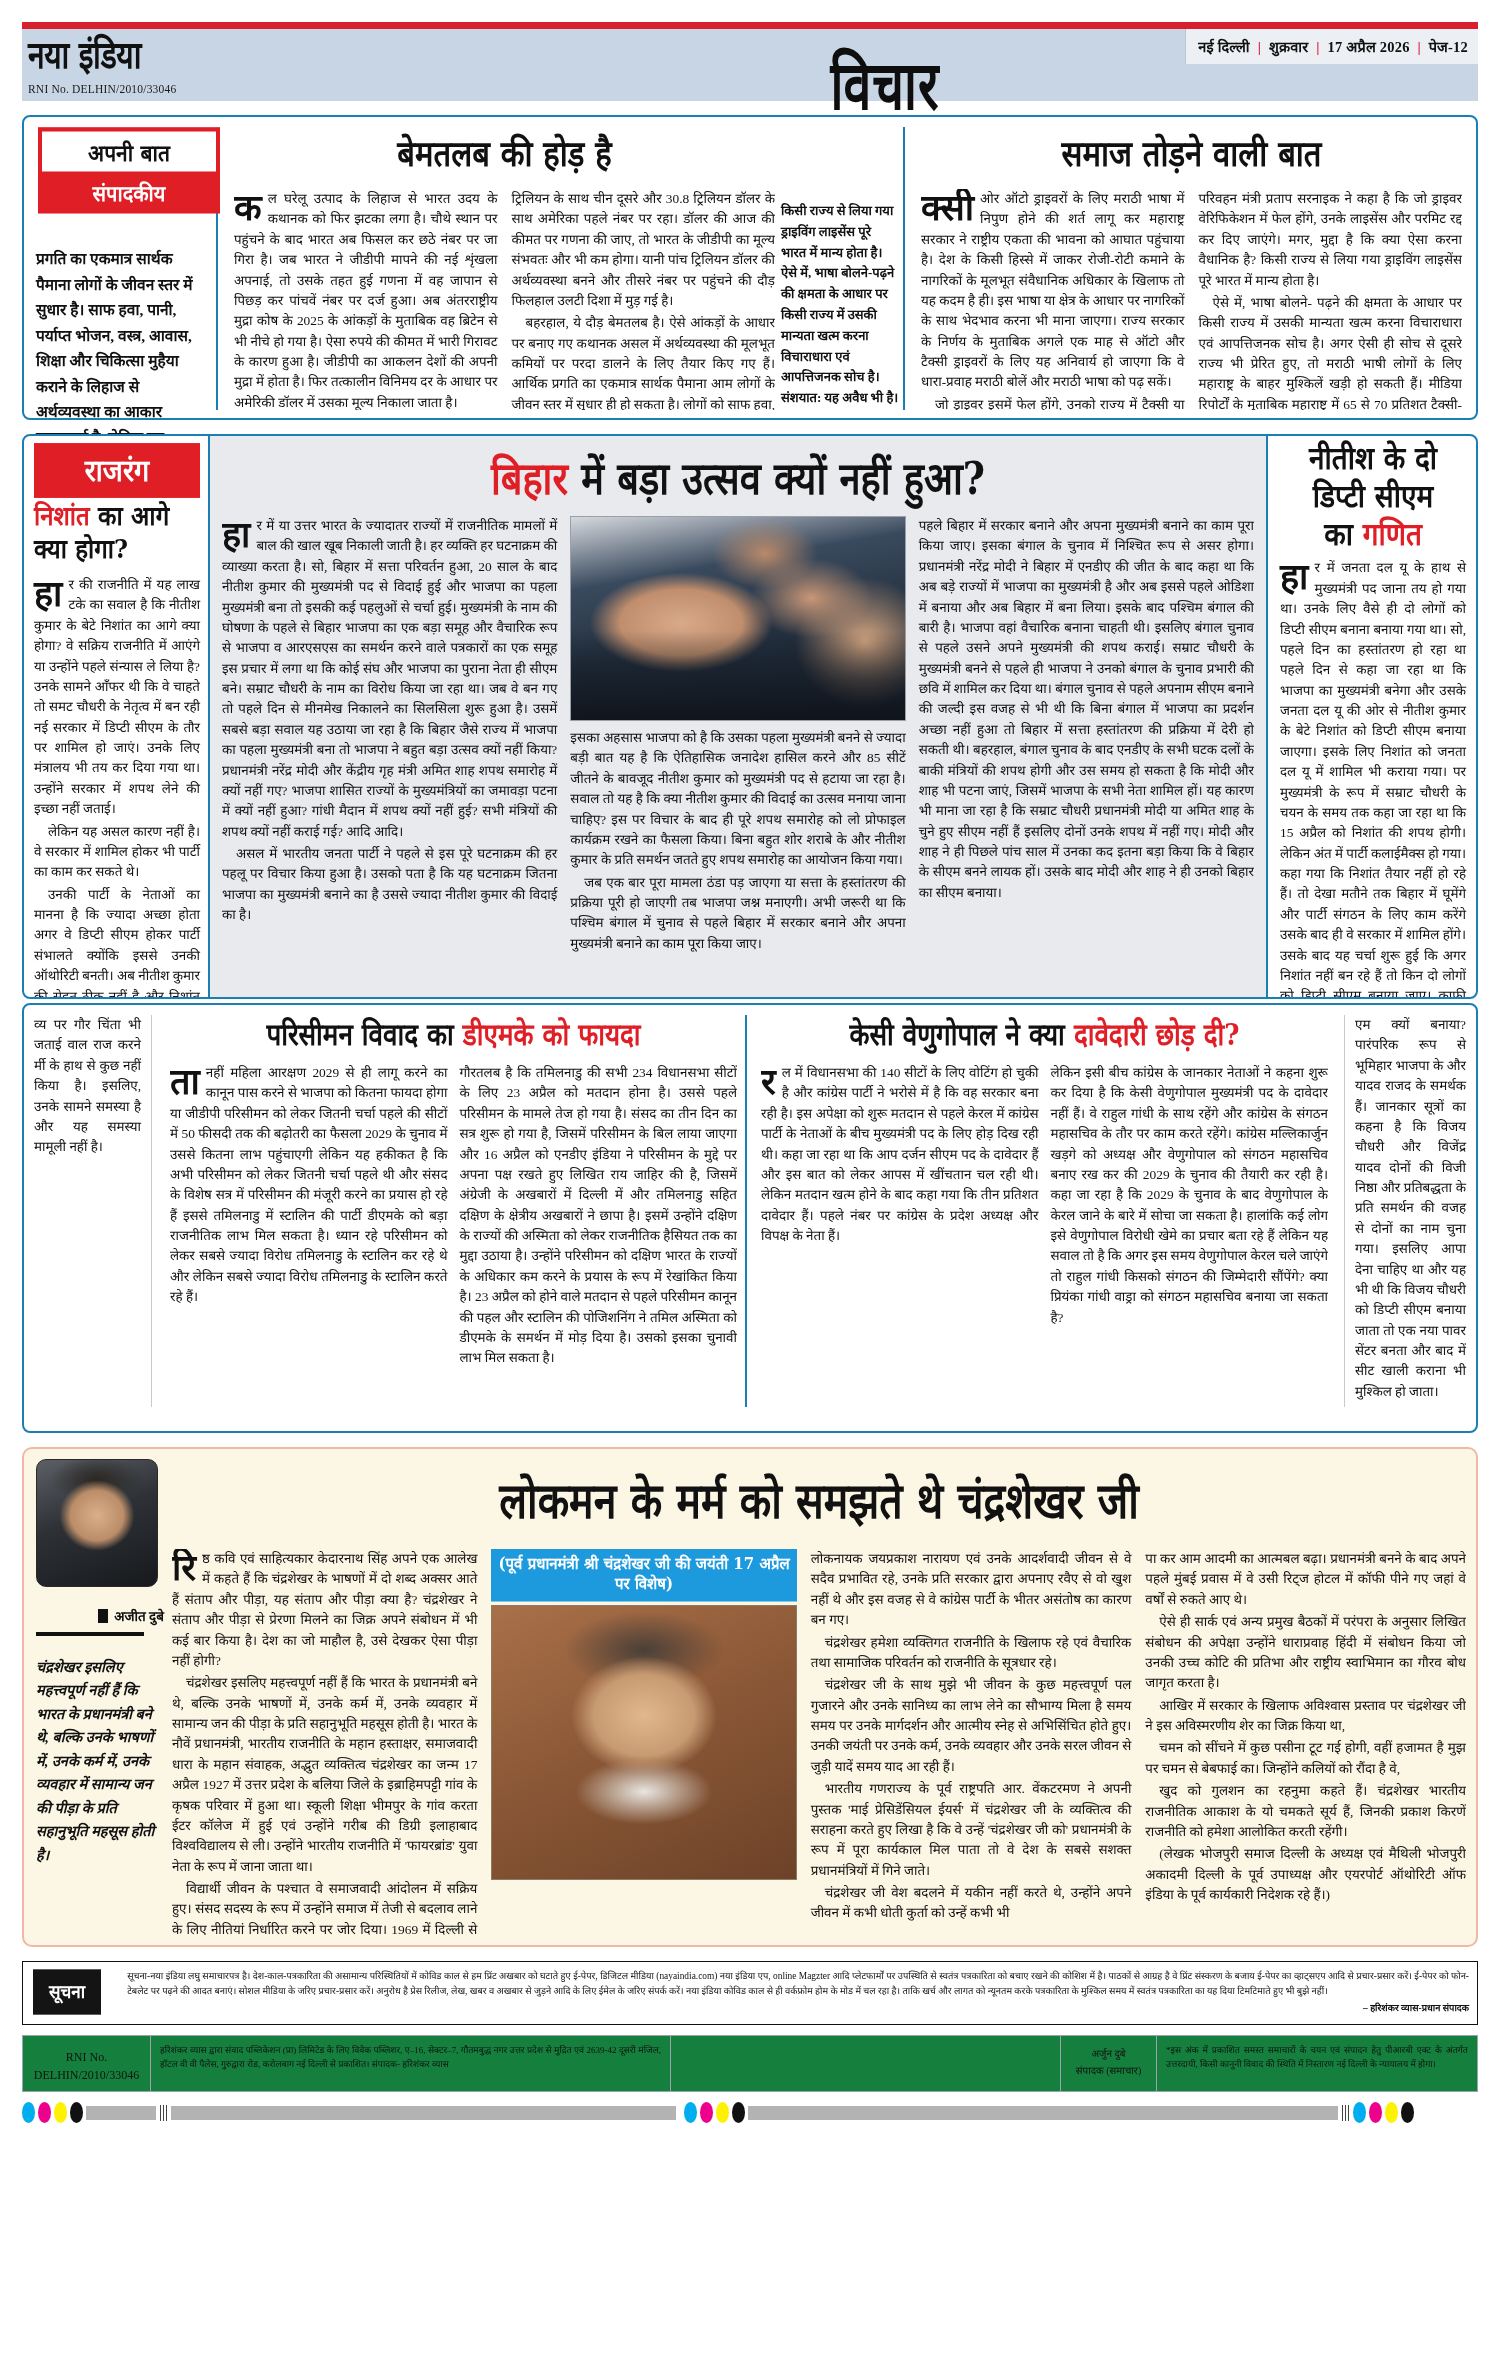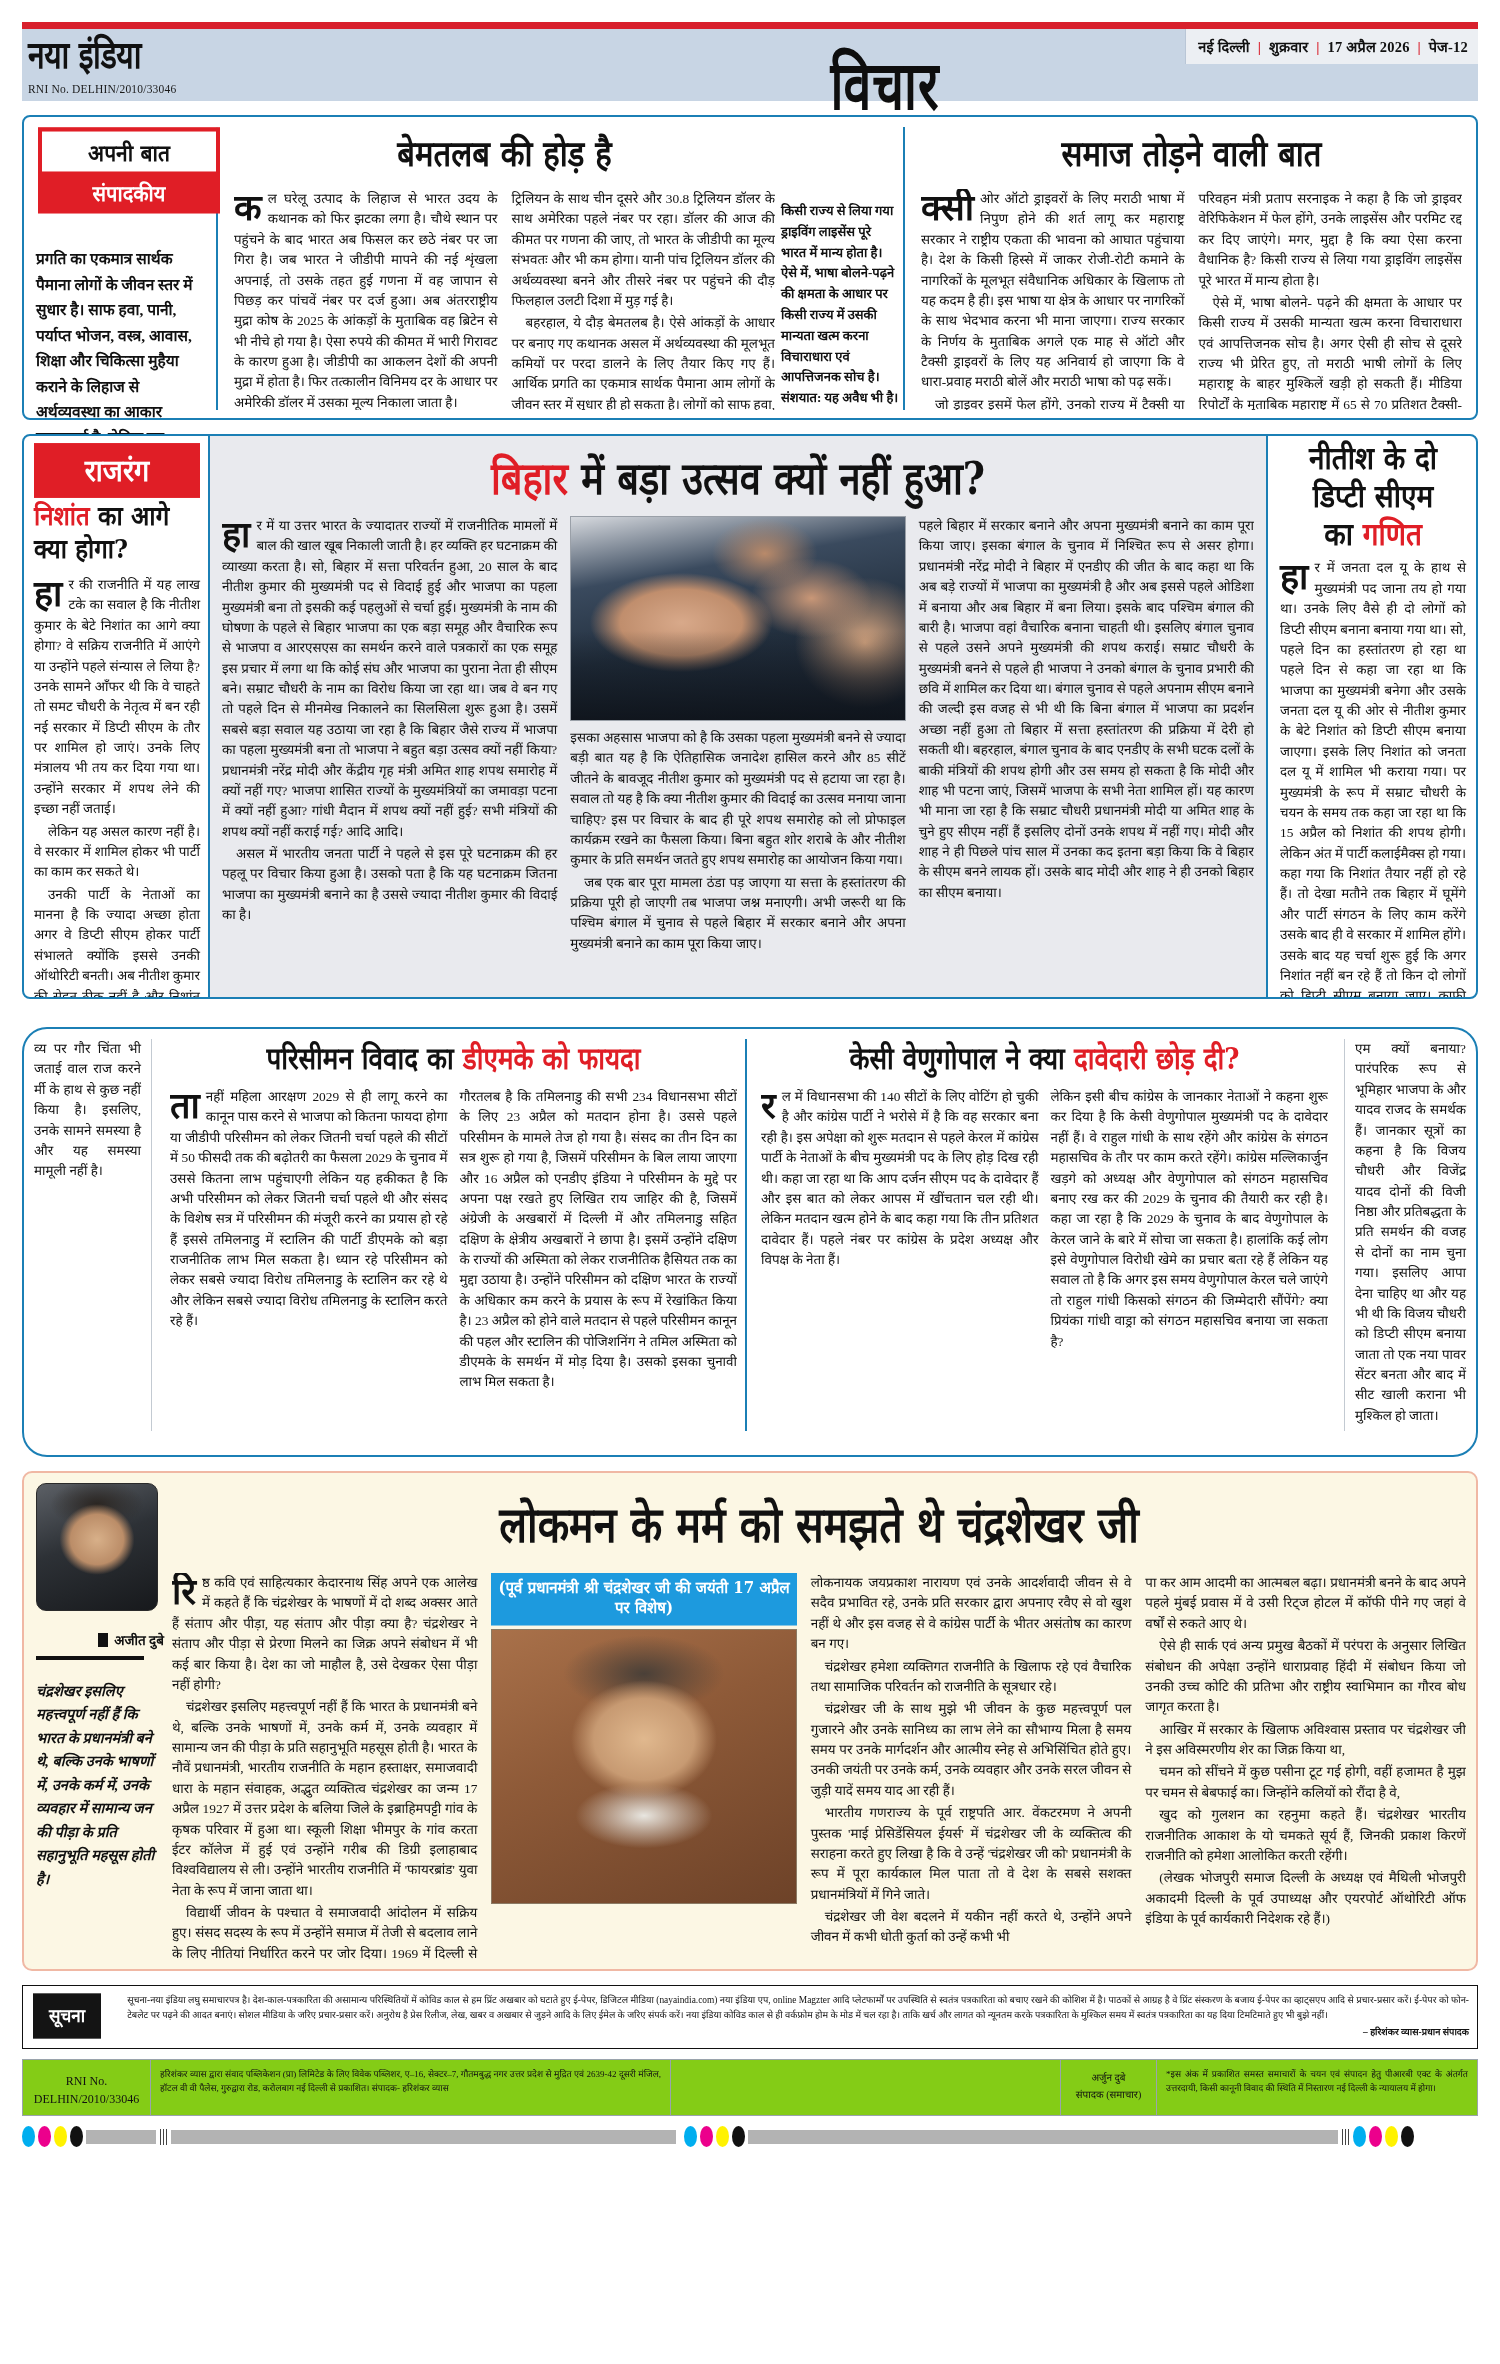--- a/index.html
+++ b/index.html
@@ -130,22 +130,22 @@
   .sec2-right { width: 210px; flex: 0 0 210px; padding: 10px 10px 8px 12px;
                 border-left: 2px solid #1b7fb5; }
   .sec2-right-head {
     text-align: center; font-family: "DejaVu Serif", serif; font-weight: bold;
     font-size: 28px; line-height: 1.22; color: #111; transform: scaleY(1.12);
     margin-bottom: 10px;
   }
   .sec2-right-head .red { color: #e01e26; }
 
   
-  .sec3 { margin-top: 28px; height: 430px; display: flex; padding: 10px 10px 24px 10px;
-          overflow: hidden; border-radius: 25px; }
+  .sec3 { margin-top: 4px; height: 430px; display: flex; padding: 10px 10px 24px 10px;
+          overflow: hidden; }
   .s3-lead { width: 118px; flex: 0 0 118px; padding-right: 10px;
              border-right: 1px solid #c3cad2; margin-right: 10px; }
   .s3-art { flex: 1; min-width: 0; padding: 0 8px; display: flex; flex-direction: column; }
   .s3-art + .s3-art { border-left: 2px solid #1b7fb5; padding-left: 14px; }
   .s3-head {
     text-align: center; font-family: "DejaVu Serif", serif; font-weight: bold;
     font-size: 26px; color: #111; transform: scaleY(1.18); margin: 0 0 12px 0;
     white-space: nowrap;
   }
   .s3-head .red { color: #e01e26; }
@@ -207,21 +207,21 @@
   }
   .soochna-badge {
     background: #141414; color: #fff; font-family: "DejaVu Serif", serif;
     font-weight: bold; font-size: 17px; padding: 9px 16px 10px 16px;
     margin: 2px 12px 0 2px; flex: 0 0 auto; transform: scaleY(1.08);
   }
   .soochna-body { flex: 1; font-size: 9.4px; line-height: 1.62; text-align: justify; color: #111; margin-left: 14px; }
   .soochna-sign { text-align: right; font-size: 9.4px; margin-top: 2px; font-weight: bold; }
 
   
-  .sec6 { margin: 10px 22px 0 22px; background: #84cc16; border: 1px solid #9aa3ac;
+  .sec6 { margin: 10px 22px 0 22px; background: #15803d; border: 1px solid #9aa3ac;
           display: flex; font-size: 9px; color: #111; }
   .imp-cell { padding: 7px 9px; }
   .imp-rni { width: 128px; flex: 0 0 128px; text-align: center; font-size: 12px;
              line-height: 1.5; padding-top: 12px; border-right: 1px solid #9aa3ac; }
   .imp-text { width: 520px; flex: 0 0 520px; line-height: 1.6; text-align: justify;
               border-right: 1px solid #9aa3ac; }
   .imp-blank { flex: 1; border-right: 1px solid #9aa3ac; }
   .imp-ed { width: 96px; flex: 0 0 96px; text-align: center; line-height: 1.7;
             border-right: 1px solid #9aa3ac; font-size: 10px; padding-top: 9px; }
   .imp-note { width: 320px; flex: 0 0 320px; line-height: 1.6; text-align: justify; }

